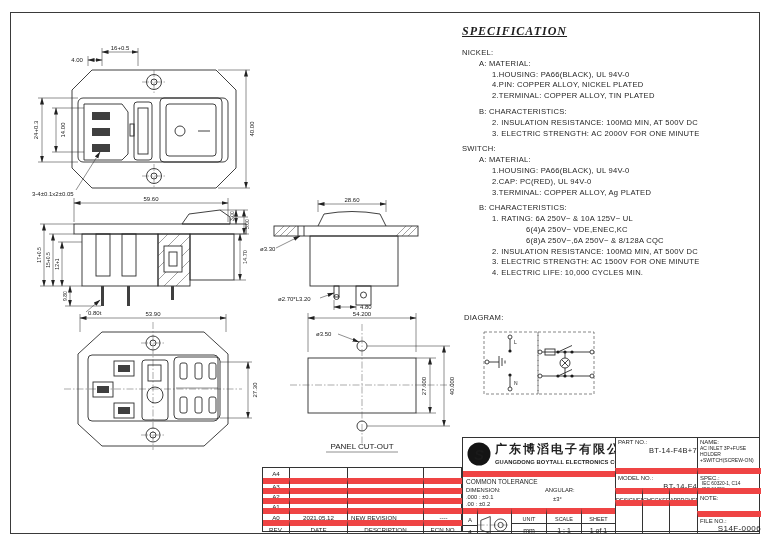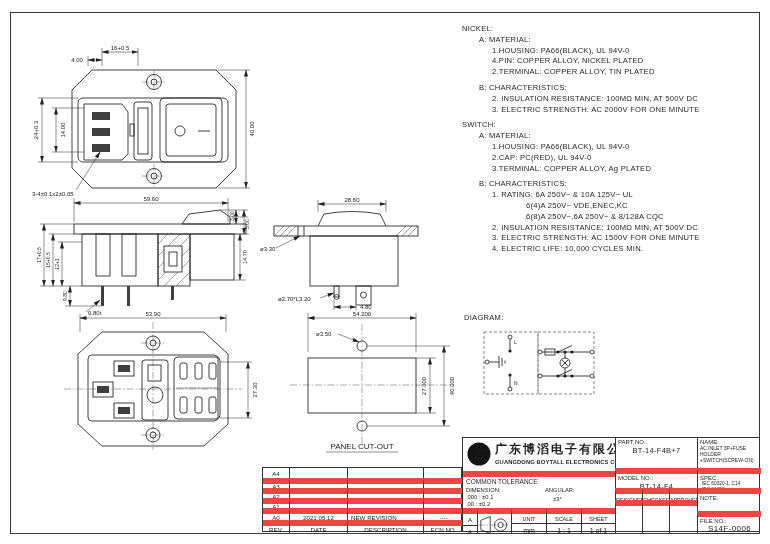--- a/index.html
+++ b/index.html
@@ -28,21 +28,21 @@
   .sline{font-size:7.6px;letter-spacing:.25px;line-height:10.8px;white-space:nowrap;}
   .g{margin-top:5px;}
   .i1{padding-left:17px}.i2{padding-left:30px}.i3{padding-left:64px}
   .diag-h{left:464px;top:313px;font-size:7.6px;letter-spacing:.25px;}
   
   .tb{left:462px;top:437px;width:298px;height:95px;border:1.2px solid #333;box-sizing:border-box;}
   .rev{left:262px;top:467px;width:200px;height:65px;border:1.2px solid #333;box-sizing:border-box;}
   .cell{position:absolute;box-sizing:border-box;overflow:hidden;}
   .bl{border-left:1px solid #333}.bt{border-top:6px solid #ef4444}
   .tb-label{font-size:6px;padding:1px 0 0 2px;}
-  .tb-val{font-size:7.5px;text-align:center;padding-top:1px;letter-spacing:.3px;}
+  .tb-val{font-size:7.5px;text-align:right;padding-top:1px;letter-spacing:.3px;}
   .rev .cell{font-size:6.2px;display:flex;align-items:center;justify-content:center;}
   .rev .left{justify-content:flex-start;padding-left:3px;}
   .company-cn{font-size:12px;font-weight:bold;letter-spacing:2px;white-space:nowrap;
     font-family:"Liberation Serif",serif;}
   .company-en{font-size:5.8px;font-weight:bold;white-space:nowrap;letter-spacing:.1px;}
   .mini-label{font-size:5.5px;text-align:center;border-bottom:1px solid #333;height:9px;line-height:10px;}
   .mini-val{font-size:7px;text-align:center;padding-top:3px;}
   .name-val{font-size:5px;line-height:6px;padding:0 1px 0 2px;}
   .spec-lines{font-size:4.8px;line-height:5.6px;padding-left:4px;}
   .tol{font-size:5.8px;}
@@ -258,20 +258,21 @@
   <text class="t6" transform="rotate(-90 144 78)" x="144" y="78" text-anchor="middle">27.600</text>
   <line class="d" x1="85" y1="38" x2="168" y2="38"></line>
     <line class="d" x1="85" y1="118" x2="168" y2="118"></line>
   <line class="d" x1="162" y1="38" x2="162" y2="118" marker-start="url(#pva)" marker-end="url(#pva)"></line>
   <text class="t6" transform="rotate(-90 172 78)" x="172" y="78" text-anchor="middle">40.000</text>
   <text class="t8" x="80" y="141" text-anchor="middle">PANEL CUT-OUT</text>
   <line class="d" x1="44" y1="144" x2="116" y2="144"></line>
 </svg>
 
 <div class="abs spec">
+  <div class="spec-title">SPECIFICATION</div>
   <div class="sline">NICKEL:</div>
   <div class="sline i1">A: MATERIAL:</div>
   <div class="sline i2">1.HOUSING: PA66(BLACK), UL 94V-0</div>
   <div class="sline i2">4.PIN: COPPER ALLOY, NICKEL PLATED</div>
   <div class="sline i2">2.TERMINAL: COPPER ALLOY, TIN PLATED</div>
   <div class="sline i1 g">B: CHARACTERISTICS:</div>
   <div class="sline i2">2. INSULATION RESISTANCE: 100MΩ MIN, AT 500V DC</div>
   <div class="sline i2">3. ELECTRIC STRENGTH: AC 2000V FOR ONE MINUTE</div>
   <div class="sline g">SWITCH:</div>
   <div class="sline i1">A: MATERIAL:</div>
@@ -404,21 +405,21 @@
   <div class="cell bl bt" style="left:179px;top:50px;width:27px;height:12px;font-size:5.5px;text-align:center;line-height:12px">CHECKED</div>
   <div class="cell bl bt" style="left:206px;top:50px;width:28px;height:12px;font-size:5.3px;text-align:center;line-height:12px">APPROVED</div>
   <div class="cell bl bt" style="left:152px;top:62px;width:27px;height:33px"></div>
   <div class="cell bl bt" style="left:179px;top:62px;width:27px;height:33px"></div>
   <div class="cell bl bt" style="left:206px;top:62px;width:28px;height:33px"></div>
   <div class="cell bl bt" style="left:234px;top:50px;width:64px;height:23px">
     <div class="tb-label">NOTE:</div>
   </div>
   <div class="cell bl bt" style="left:234px;top:73px;width:64px;height:22px">
     <div class="tb-label">FILE NO.:</div>
-    <div style="font-size:8px;text-align:center;letter-spacing:.4px">S14F-0006</div>
+    <div style="font-size:8px;text-align:right;letter-spacing:.4px">S14F-0006</div>
   </div>
   <div class="cell bt" style="left:0;top:70px;width:14px;height:25px">
     <div style="font-size:6px;text-align:center;border-bottom:1px solid #333;height:11px;line-height:12px">A</div>
     <div style="font-size:6px;text-align:center;line-height:12px">4</div>
   </div>
   <div class="cell bl bt" style="left:14px;top:70px;width:34px;height:25px">
     <svg width="32" height="23" viewBox="0 0 34 23">
       <line class="c" x1="0" y1="11" x2="34" y2="11"></line>
       <polygon class="o" points="3,6 13,2 13,20 3,16"></polygon>
       <circle class="o" cx="24" cy="11" r="6.5"></circle>

